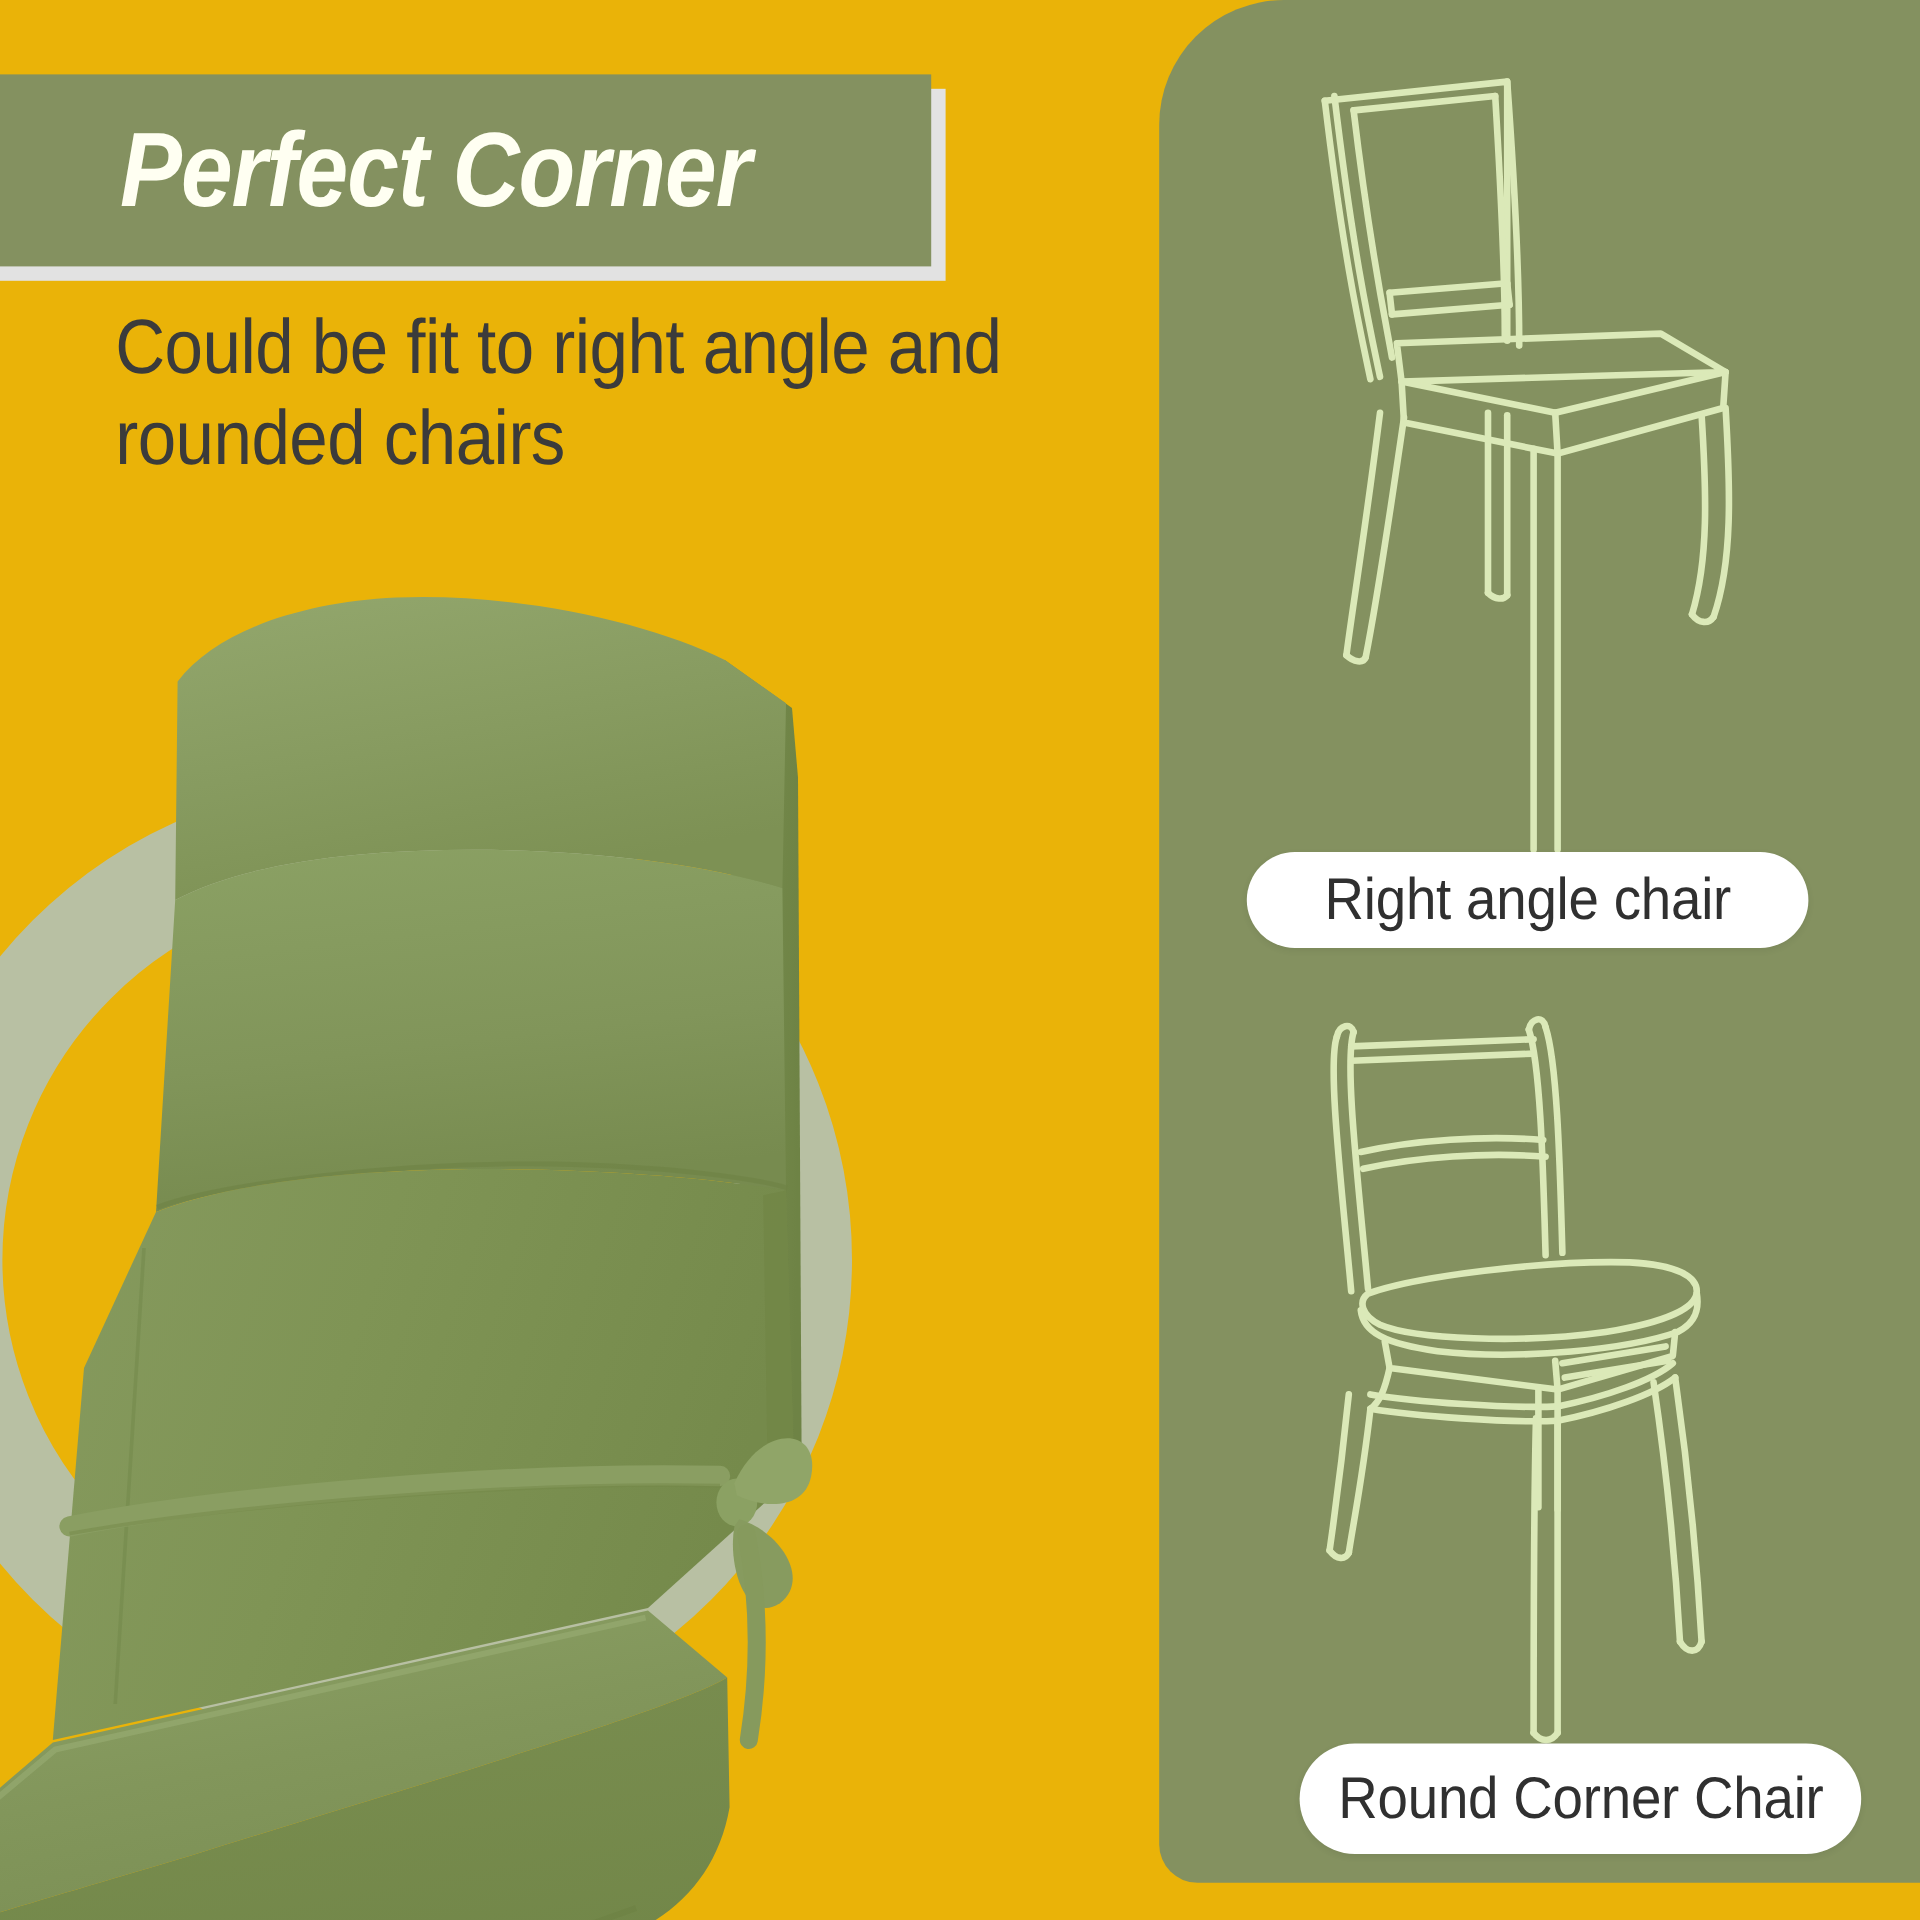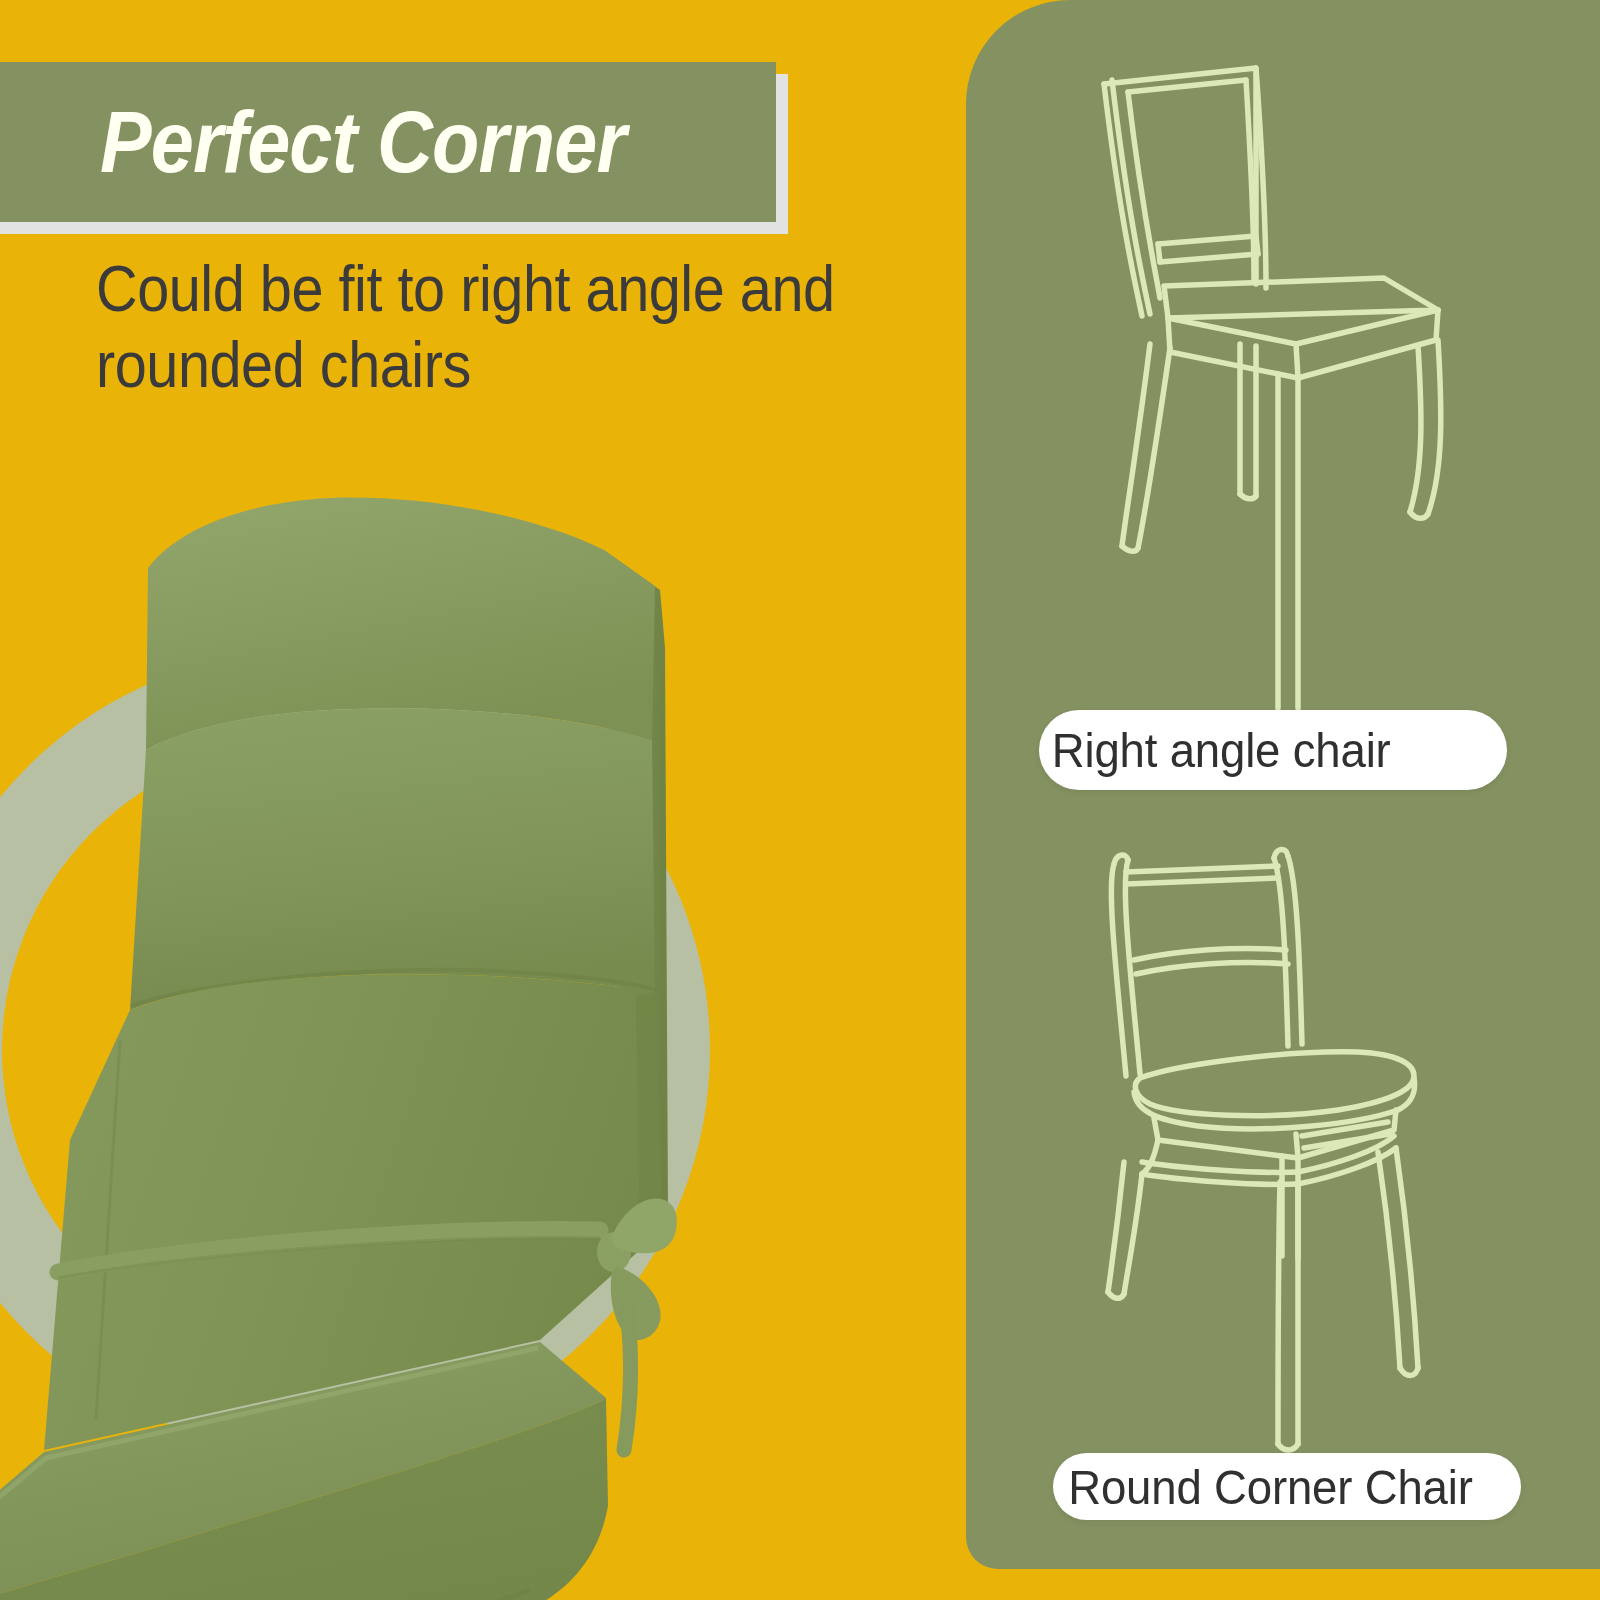--- a/index.html
+++ b/index.html
@@ -122,33 +122,34 @@
   .chair-fig.one { left: 94px; top: 48px; width: 420px; height: 670px; }
   .chair-fig.two { left: 92px; top: 828px; width: 420px; height: 630px; }
   .chair-fig svg { display: block; width: 100%; height: 100%; }
 
   .pill {
     position: absolute;
     background: #ffffff;
     border-radius: 999px;
     display: flex;
     align-items: center;
+    justify-content: center;
     z-index: 8;
     box-shadow: 0 2px 6px rgba(0,0,0,0.07);
   }
   .pill-label {
     font-family: "Liberation Sans Narrow", "Liberation Sans", sans-serif;
     font-size: 49px;
     color: #303030;
     white-space: nowrap;
     letter-spacing: -0.2px;
     transform: scaleX(0.93);
   }
   .pill.p1 { left: 1039px; top: 710px;  width: 468px; height: 80px; }
-  .pill.p2 { left: 1053px; top: 1453px; width: 468px; height: 67px; }
+  .pill.p2 { left: 1083px; top: 1453px; width: 468px; height: 92px; }
 </style>
 </head>
 <body>
 
 <div id="stage">
 
   <div class="deco-ring"></div>
 
   <div class="banner-shadow"></div>
   <div class="banner">

